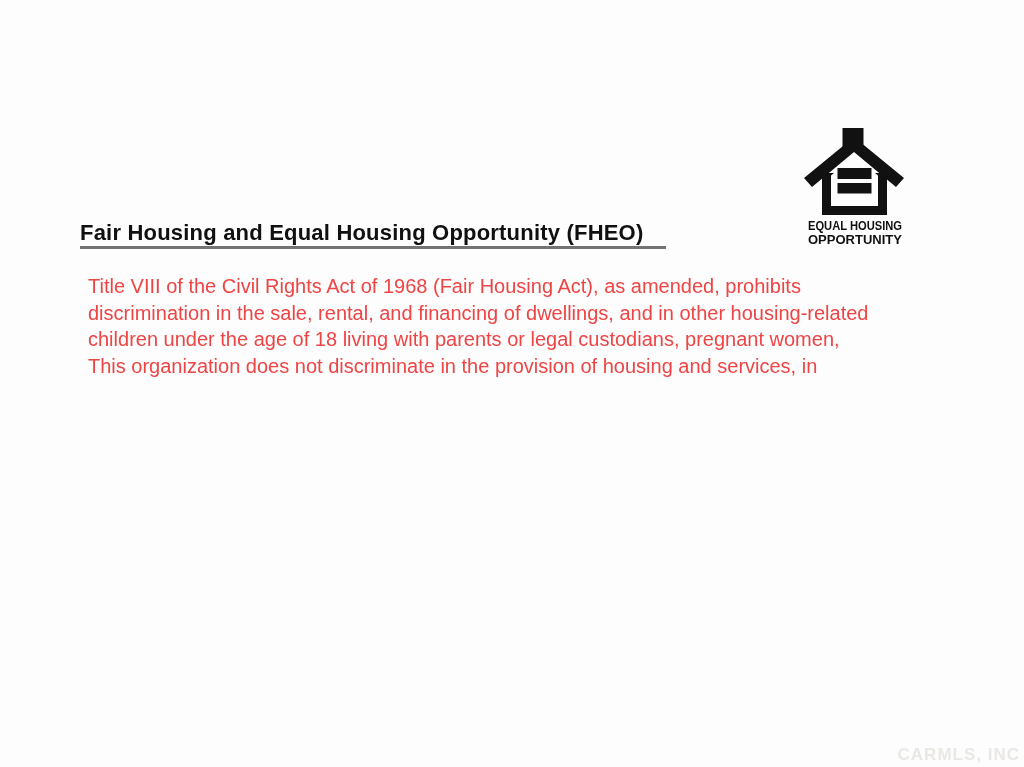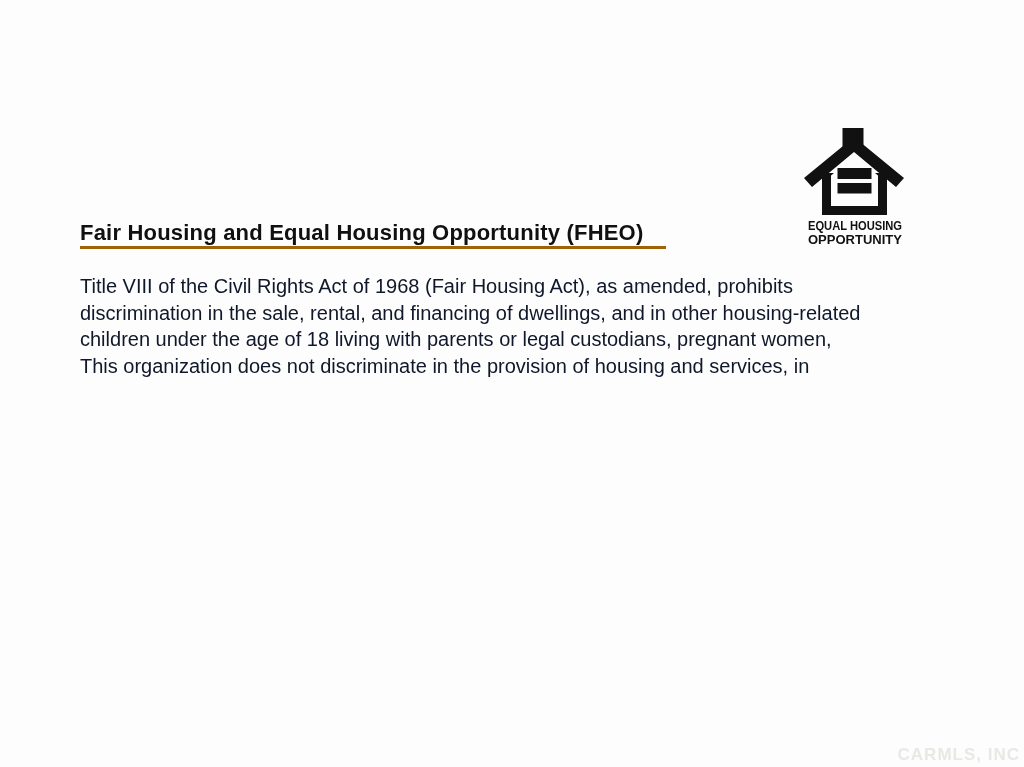--- a/index.html
+++ b/index.html
@@ -12,30 +12,30 @@
     overflow:hidden;
   }
   .heading{
     position:absolute;
     left:80px;top:220px;
     font-size:22px;
     font-weight:bold;
     line-height:25px;
     letter-spacing:0.2px;
     color:#101010;
-    border-bottom:3px solid #a16207;
+    border-bottom:3px solid #737373;
     padding:0 23px 1px 0;
     white-space:nowrap;
   }
   .para{
     position:absolute;
-    left:80px;top:273px;
+    left:88px;top:273px;
     font-size:20px;
     line-height:26.6px;
-    color:#0f172a;
+    color:#ef4444;
   }
   .para .line{white-space:nowrap;}
   .logo{
     position:absolute;
     left:804px;top:128px;
     width:102px;height:120px;
   }
   .logo svg{display:block;width:102px;height:120px;}
   .watermark{
     position:absolute;

